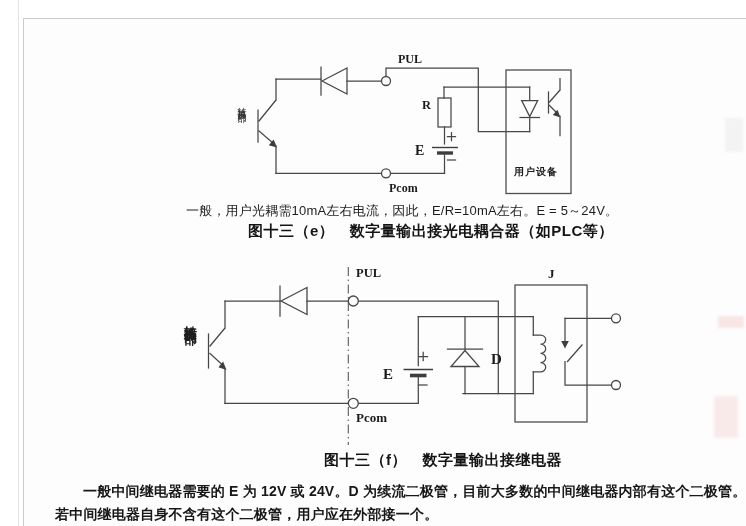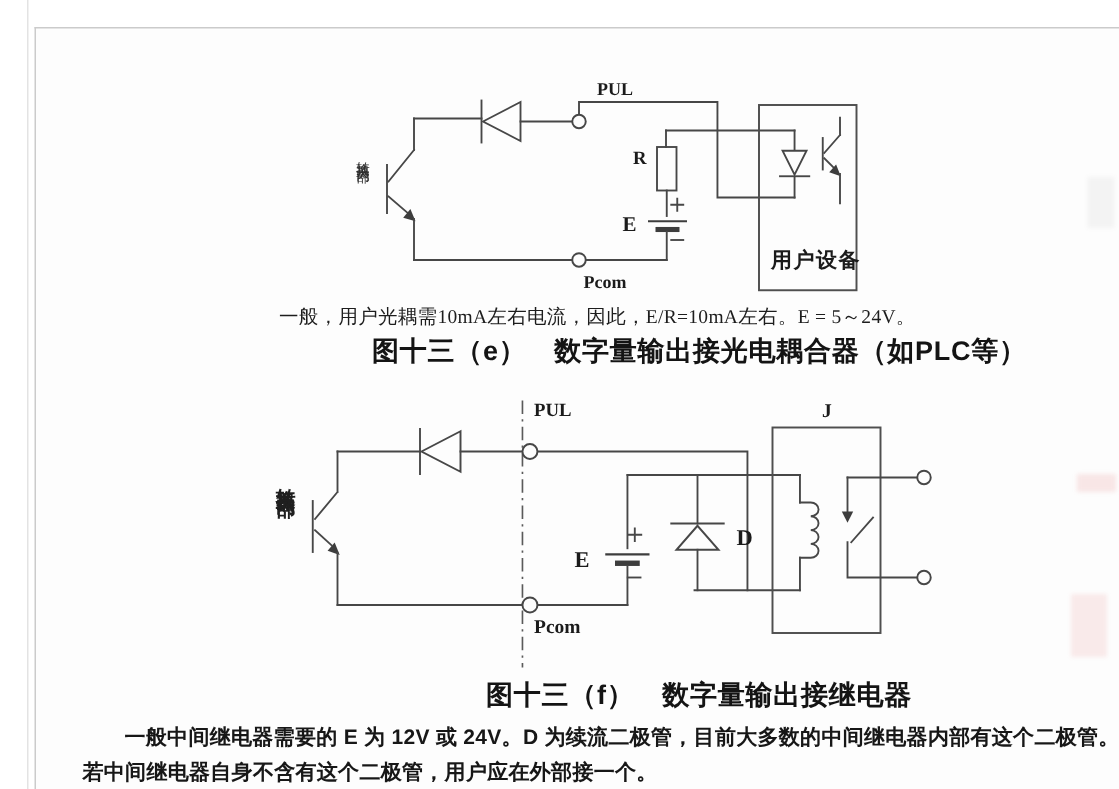--- a/index.html
+++ b/index.html
@@ -4,22 +4,22 @@
 <style>
   html,body{margin:0;padding:0;background:#fff;}
   .page{position:relative;width:746px;height:526px;background:#ffffff;overflow:hidden;
         font-family:"Liberation Sans",sans-serif;margin-left:15px;}
   .outer-edge{position:absolute;left:3px;top:0;width:1px;height:526px;background:#e3e3e3;}
   .frame{position:absolute;left:8px;top:18px;width:735px;height:508px;background:#fdfdfd;
          border-top:1px solid #cbcbcb;border-left:1px solid #cbcbcb;border-right:1px solid #c6c6c6;}
   .lbl{position:absolute;color:#1b1b1b;white-space:nowrap;}
   .serif{font-family:"Liberation Serif",serif;font-weight:bold;}
   .vert{writing-mode:vertical-rl;text-orientation:upright;}
-  .note{font-family:Liberation Serif, serif;font-size:13px;color:#1d1d1d;letter-spacing:0.2px;}
-  .cap{font-weight:bold;font-size:18px;color:#141414;letter-spacing:0.5px;}
+  .note{font-family:Liberation Sans, sans-serif;font-size:13px;color:#1d1d1d;letter-spacing:0.2px;}
+  .cap{font-weight:bold;font-size:15px;color:#141414;letter-spacing:0.5px;}
   .body-text{position:absolute;left:40px;top:480px;width:702px;font-size:14px;font-weight:bold;
              color:#171717;line-height:23px;text-indent:2em;letter-spacing:0.2px;}
   .watermark{position:absolute;left:268px;top:242px;font-size:27px;font-weight:bold;
              letter-spacing:6px;opacity:0.75;}
   .smudge{position:absolute;filter:blur(1.5px);}
   svg .wire{stroke:#474747;stroke-width:1.25;fill:none;stroke-linecap:square;}
   svg .thick{stroke:#3d3d3d;fill:none;}
   svg .sym{stroke:#474747;fill:none;}
   svg .term{fill:#fdfdfd;stroke:#474747;stroke-width:1.3;}
   svg .arrow{fill:#3d3d3d;stroke:none;}
@@ -153,21 +153,21 @@
 
   <div class="smudge" style="left:703px;top:316px;width:26px;height:12px;background:rgba(225,110,110,0.16);"></div>
   <div class="smudge" style="left:699px;top:396px;width:24px;height:42px;background:rgba(225,110,110,0.13);"></div>
   <div class="smudge" style="left:710px;top:118px;width:18px;height:34px;background:rgba(90,90,90,0.06);"></div>
 
   <div class="lbl serif" style="left:383px;top:52px;font-size:12px;">PUL</div>
   <div class="lbl serif" style="left:407px;top:98px;font-size:12.5px;">R</div>
   <div class="lbl serif" style="left:400px;top:143px;font-size:14px;">E</div>
   <div class="lbl serif" style="left:374px;top:181px;font-size:12px;">Pcom</div>
   <div class="lbl vert" style="left:220px;top:100px;font-size:9px;letter-spacing:1.5px;color:#2d2d2d;height:54px;">转换器内部</div>
-  <div class="lbl" style="left:499px;top:165px;font-size:14px;font-weight:bold;letter-spacing:1px;">用户设备</div>
+  <div class="lbl" style="left:499px;top:165px;font-size:10px;font-weight:bold;letter-spacing:1px;">用户设备</div>
   <div class="lbl note" style="left:171px;top:202px;">一般，用户光耦需10mA左右电流，因此，E/R=10mA左右。E = 5～24V。</div>
   <div class="lbl cap" style="left:233px;top:222px;">图十三（e）　数字量输出接光电耦合器（如PLC等）</div>
 
 
   <div class="lbl serif" style="left:341px;top:266px;font-size:12.5px;">PUL</div>
   <div class="lbl serif" style="left:341px;top:410px;font-size:13px;">Pcom</div>
   <div class="lbl vert" style="left:166px;top:315px;font-size:13px;font-weight:bold;letter-spacing:1.5px;height:72px;color:#1f1f1f;">转换器内部</div>
   <div class="lbl serif" style="left:368px;top:366px;font-size:15px;">E</div>
   <div class="lbl serif" style="left:476px;top:351px;font-size:15px;">D</div>
   <div class="lbl serif" style="left:533px;top:266px;font-size:13px;">J</div>

